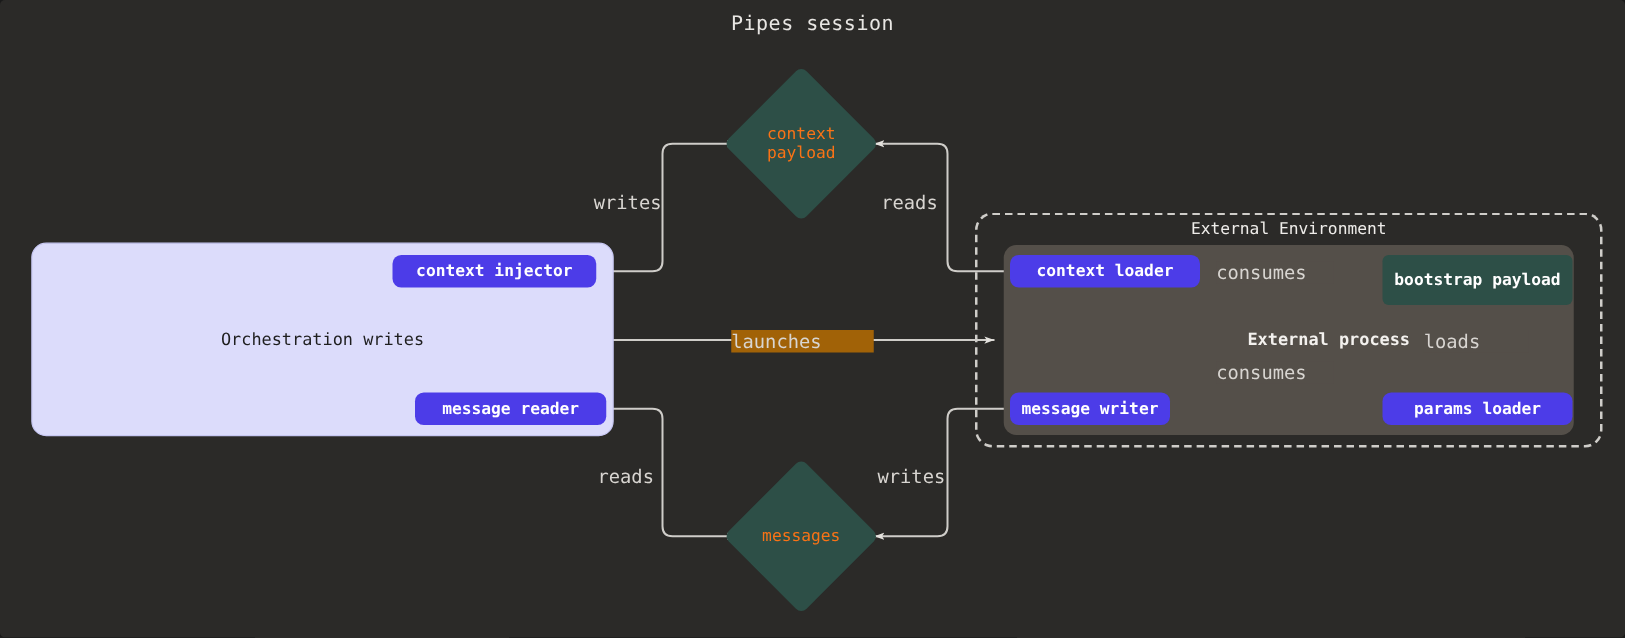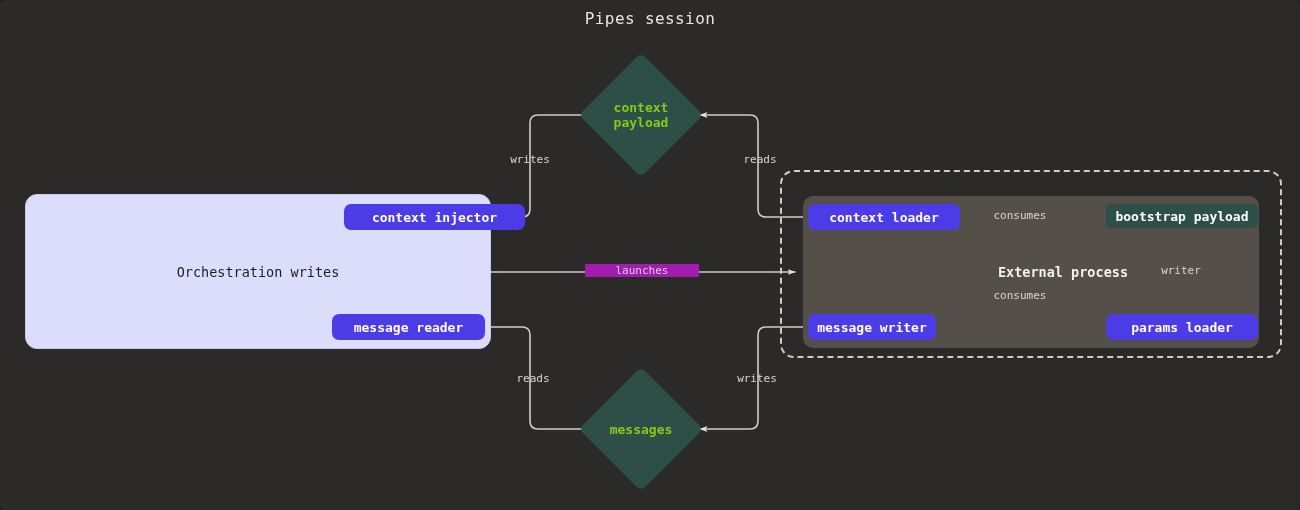--- a/index.html
+++ b/index.html
@@ -107,73 +107,72 @@
   }
   
   .pill {
     background: #4c3ce8;
     color: #ffffff;
     border-radius: 7px;
     font-size: 13px;
     font-weight: bold;
     height: 26px;
   }
-  #node-context-injector { left: 344px; top: 204px; width: 181px; }
+  #node-context-injector { left: 314px; top: 204px; width: 163px; }
   #node-message-reader   { left: 332px; top: 314px; width: 153px; }
   #node-context-loader   { left: 808px; top: 204px; width: 152px; }
   #node-message-writer   { left: 808px; top: 314px; width: 128px; }
   #node-params-loader    { left: 1106px; top: 314px; width: 152px; }
   
   .teal-rect {
     background: #2d4f47;
     color: #ffffff;
     border-radius: 5px;
     font-size: 13px;
     font-weight: bold;
-    height: 24px;
+    height: 40px;
   }
   #node-bootstrap-payload { left: 1106px; top: 204px; width: 152px; }
   
   .diamond-wrap {
     position: absolute;
     display: flex;
     align-items: center;
     justify-content: center;
   }
   .diamond-shape {
     position: absolute;
     left: 0; top: 0;
     width: 100%;
     height: 100%;
     background: #2d4f47;
     transform: rotate(45deg);
     border-radius: 6px;
   }
   .diamond-text {
     position: relative;
-    color: #84cc16;
-    font-size: 13px;
-    font-weight: bold;
+    color: #f97316;
+    font-size: 13px;
+    font-weight: normal;
     text-align: center;
     line-height: 15px;
     white-space: pre-line;
   }
   #node-context-payload { left: 597px; top: 71px; width: 88px; height: 88px; }
   #node-messages        { left: 597px; top: 385px; width: 88px; height: 88px; align-items: center; }
   
   .edge-label {
     position: absolute;
     color: #d8d5d1;
-    font-size: 11px;
+    font-size: 15px;
     white-space: pre;
-    text-align: center;
   }
   #label-writes    { left: 475px; top: 153px; width: 110px; }
   #label-reads-ctx { left: 705px; top: 153px; width: 110px; }
-  #label-launches  { left: 585px; top: 264px; width: 114px; background: #a21caf; }
+  #label-launches  { left: 585px; top: 264px; width: 114px; background: #a16207; }
   #label-reads-msg { left: 478px; top: 372px; width: 110px; }
   #label-writes-msg{ left: 702px; top: 372px; width: 110px; }
   #label-consumes-1{ left: 973px; top: 209px; width: 94px; background: #544f49; }
   #label-consumes-2{ left: 973px; top: 289px; width: 94px; background: #544f49; }
   #label-loads     { left: 1139px; top: 264px; width: 84px; background: #544f49; }
 </style>
 </head>
 <body>
 
 <div id="canvas">
@@ -203,20 +202,21 @@
       <path d="M 1187,314 L 1187,242" marker-end="url(#arrow)"></path>
     </g>
   </svg>
 
   <div class="node" id="diagram-title">Pipes session</div>
 
   <div class="node" id="orchestration-process"></div>
   <div class="node" id="orchestration-process-label">Orchestration writes</div>
 
   <div class="node" id="external-environment"></div>
+  <div class="node" id="external-environment-label">External Environment</div>
 
   <div class="node" id="external-process"></div>
   <div class="node" id="external-process-label">External process</div>
 
   <div class="diamond-wrap" id="node-context-payload">
     <div class="diamond-shape"></div>
     <div class="diamond-text">context
 payload</div>
   </div>
 
@@ -233,15 +233,15 @@
 
   <div class="node teal-rect" id="node-bootstrap-payload">bootstrap payload</div>
 
   <div class="edge-label" id="label-writes">writes</div>
   <div class="edge-label" id="label-reads-ctx">reads</div>
   <div class="edge-label" id="label-launches">launches</div>
   <div class="edge-label" id="label-reads-msg">reads</div>
   <div class="edge-label" id="label-writes-msg">writes</div>
   <div class="edge-label" id="label-consumes-1">consumes</div>
   <div class="edge-label" id="label-consumes-2">consumes</div>
-  <div class="edge-label" id="label-loads">writer</div>
+  <div class="edge-label" id="label-loads">loads</div>
 
 </div>
 
 </body></html>

